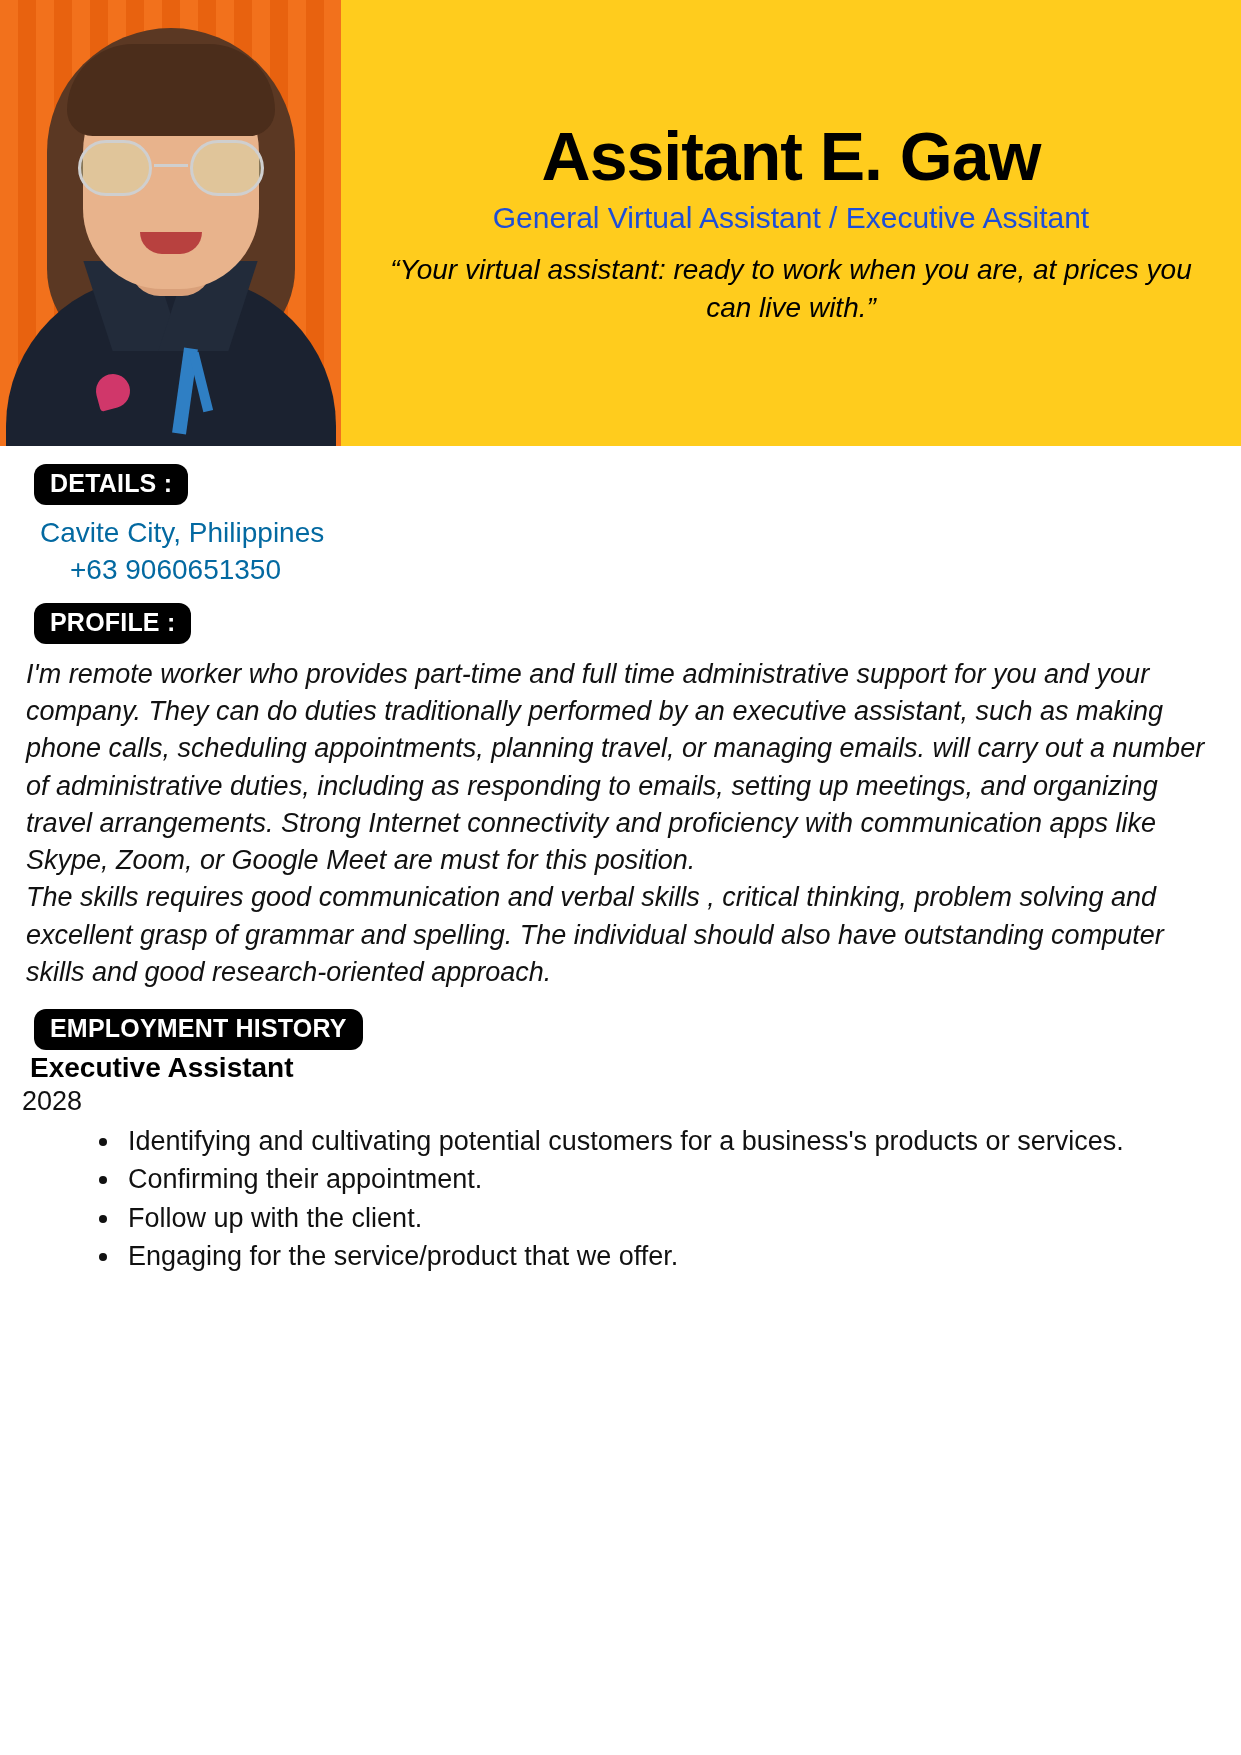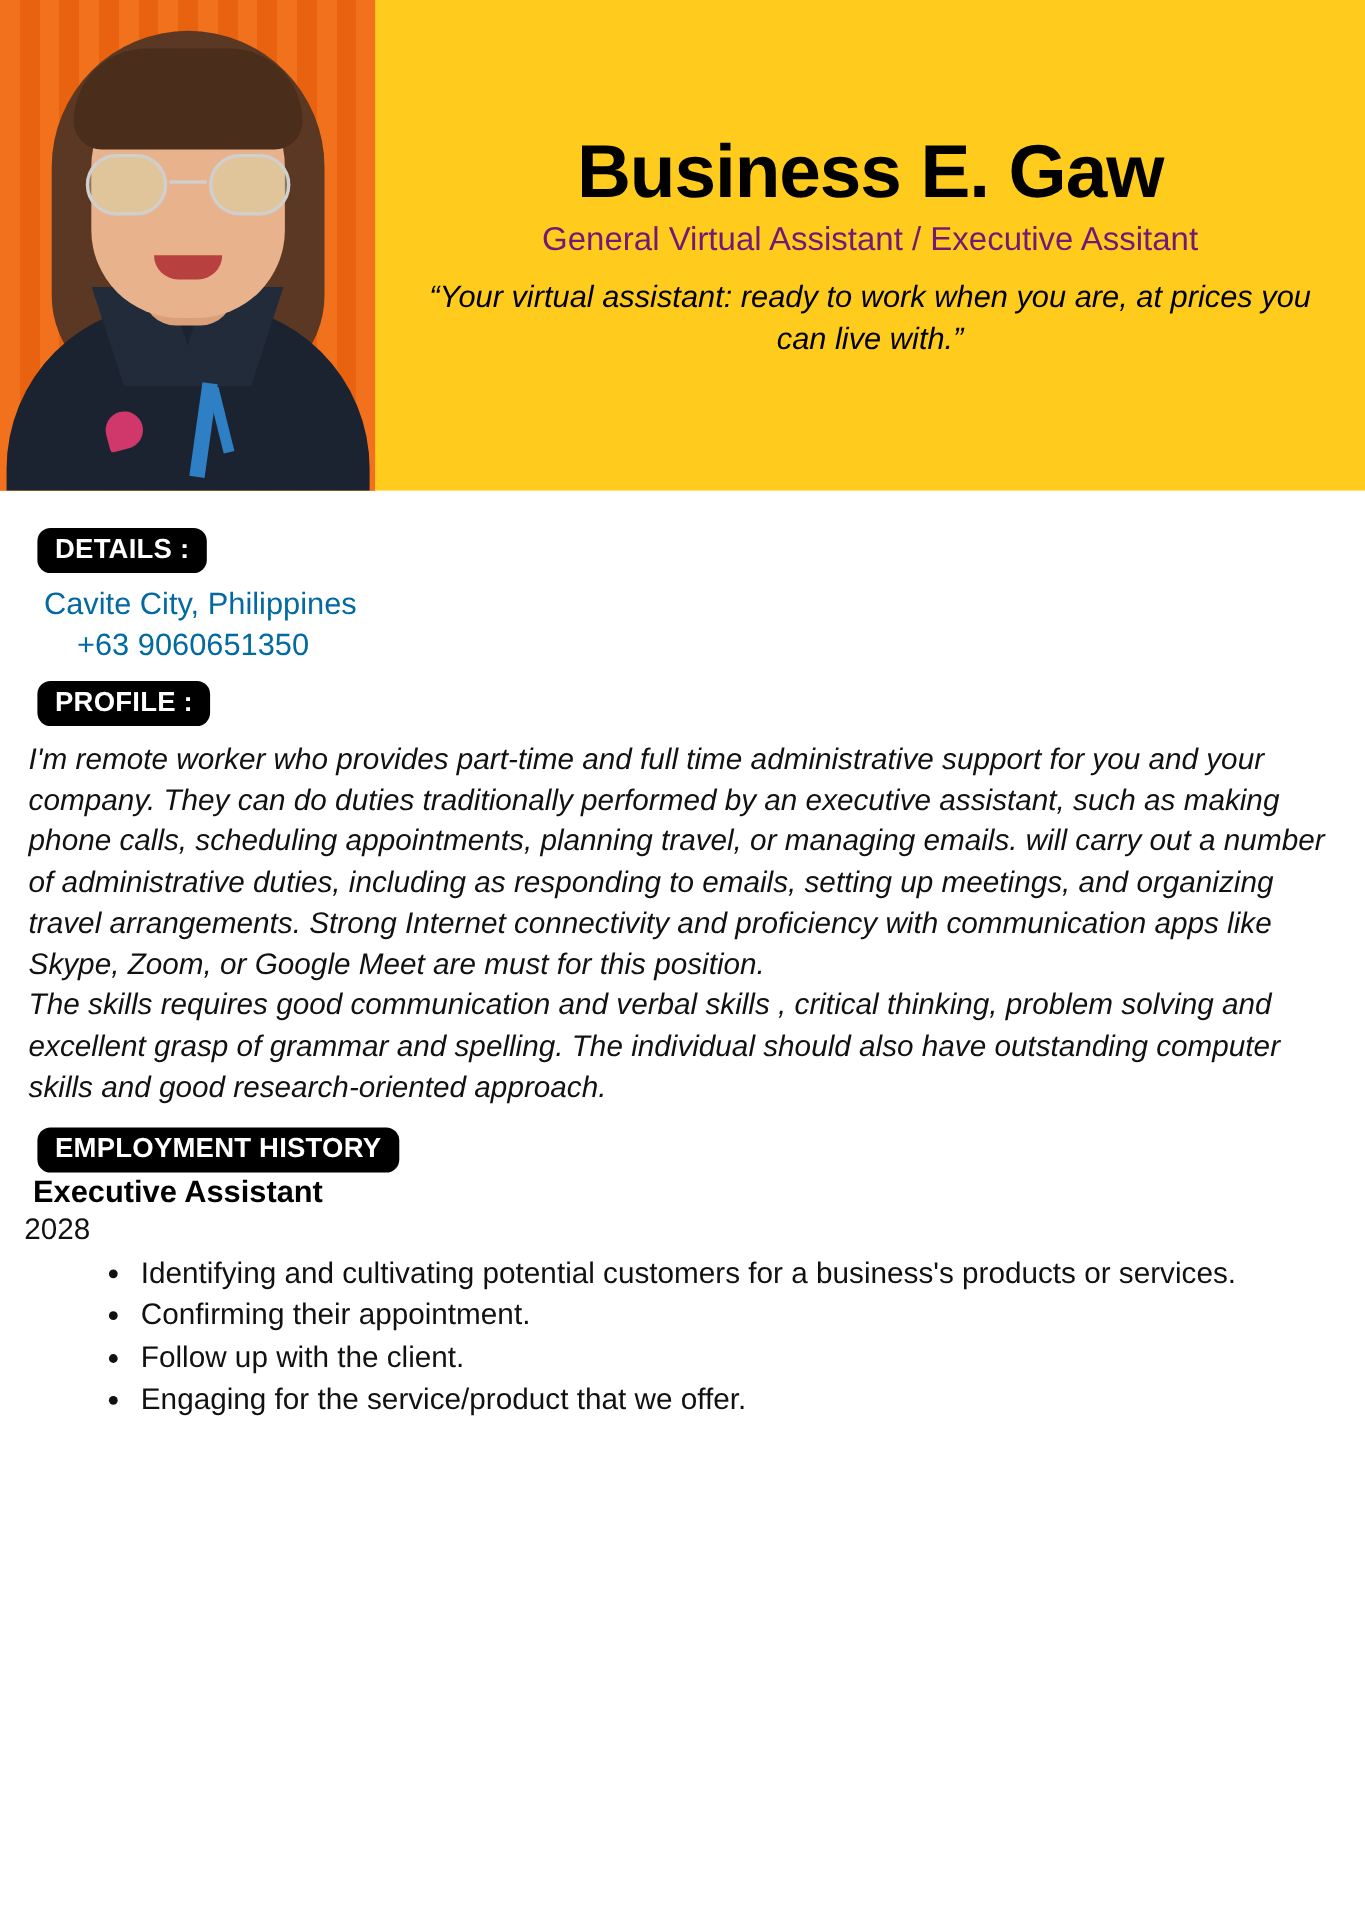--- a/index.html
+++ b/index.html
@@ -182,36 +182,36 @@
     line-height: 1.02;
     font-weight: 700;
     letter-spacing: -1px;
     color: #000000;
     margin-top: 88px;
   }
 
   .role {
     font-size: 30px;
     line-height: 1.25;
-    color: #701a75;
+    color: #1d4ed8;
     margin-top: 8px;
   }
 
   .tagline {
     font-size: 28px;
     line-height: 1.35;
     font-style: italic;
     color: #000000;
     margin-top: 14px;
     padding: 0 6px;
   }
 
   
   .body-area {
-    padding: 34px 22px 0 22px;
+    padding: 18px 22px 0 22px;
   }
 
   .tag {
     display: inline-block;
     background: #000000;
     color: #ffffff;
     font-size: 25px;
     font-weight: 700;
     letter-spacing: 0.2px;
     padding: 5px 16px 7px 16px;
@@ -300,21 +300,21 @@
         <div class="bridge"></div>
         <div class="lens r"></div>
       </div>
       <div class="mouth"></div>
       <div class="logo"></div>
       <div class="lanyard"></div>
       <div class="lanyard2"></div>
     </div>
 
     <div class="header-text">
-      <div class="name">Business E. Gaw</div>
+      <div class="name">Assitant E. Gaw</div>
       <div class="role">General Virtual Assistant / Executive Assitant</div>
       <div class="tagline">“Your virtual assistant: ready to work when you are, at prices you can live with.”</div>
     </div>
   </div>
 
   <div class="body-area">
 
     
     <div class="tag">DETAILS :</div>
     <ul class="details-list">

